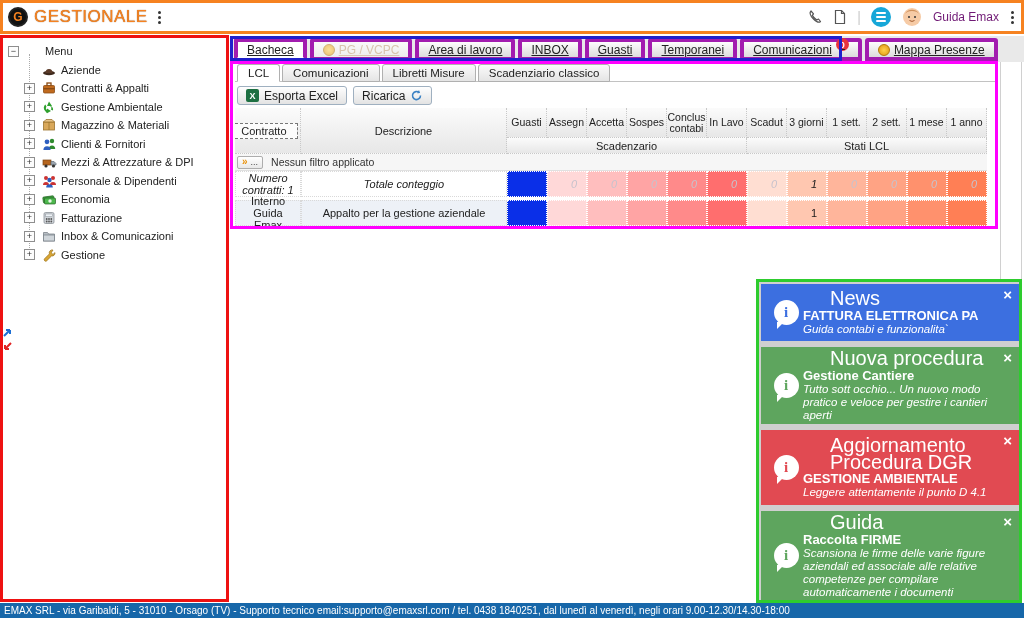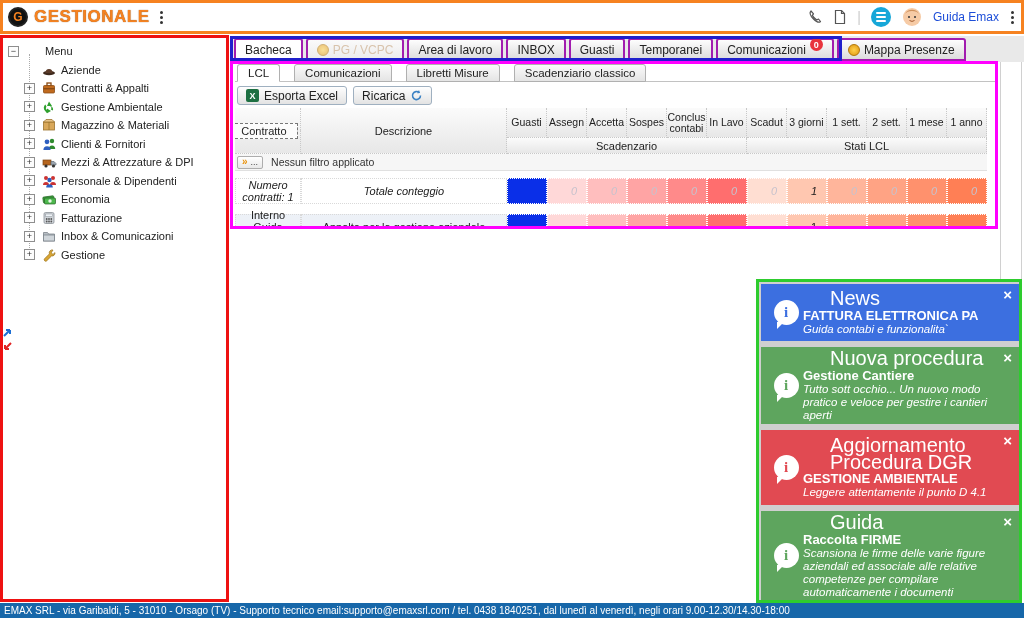--- a/index.html
+++ b/index.html
@@ -8,30 +8,30 @@
 
   
   .anno { position:absolute; border:3px solid #000; pointer-events:none; z-index:50; }
 
   
   #header { position:absolute; left:2px; top:2px; width:1020px; height:30px; background:#fff;
             display:flex; align-items:center; padding:0 8px 0 6px; }
   .logo-mark { width:20px; height:20px; border-radius:50%; background:#111; border:2px solid #222;
                color:#f68220; font-weight:bold; font-size:12px; display:flex; align-items:center;
                justify-content:center; margin-right:6px; }
-  .app-title { color:#f68220; font-weight:bold; font-size:17px; letter-spacing:.5px;
+  .app-title { color:#f68220; font-weight:normal; font-size:17px; letter-spacing:.5px;
                text-shadow:0 0 1px #7a3c00; }
   .vdots { display:flex; flex-direction:column; gap:2px; margin:0 10px; cursor:pointer; }
   .vdots i { width:3px; height:3px; border-radius:50%; background:#333; }
   .hdr-right { margin-left:auto; display:flex; align-items:center; gap:10px; }
   .hdr-sep { color:#ccc; font-size:14px; }
   .emax-logo { width:20px; height:20px; border-radius:50%; background:#17a7d8; display:flex;
                flex-direction:column; justify-content:center; align-items:center; gap:2px; }
   .emax-logo i { width:10px; height:2px; background:#fff; border-radius:1px; }
-  .user-label { font-size:12px; color:#1d4ed8; }
+  .user-label { font-size:12px; color:#701a75; }
 
   
   #sidebar { position:absolute; left:2px; top:36px; width:226px; height:565px; background:#fff;
              overflow:hidden; }
   .tree { position:relative; padding:6px 0 0 6px; font-size:11px; color:#222; }
   .tree-line { position:absolute; left:27px; top:18px; bottom:auto; height:200px; width:0;
                border-left:1px dotted #aaa; }
   .titem { position:relative; display:flex; align-items:center; height:18.5px; cursor:pointer; }
   .tbox { width:11px; height:11px; border:1px solid #8e8e8e; background:#fcfcfc; font-size:9px;
           line-height:9px; text-align:center; color:#333; flex:none; z-index:2; }
@@ -46,35 +46,35 @@
 
   
   #splitter-icons { position:absolute; left:1px; top:326px; z-index:60; display:flex;
                     flex-direction:column; gap:1px; }
 
   
   #tabstrip-bg { position:absolute; left:230px; top:36px; width:794px; height:26px; background:#e9e9e9; }
   #main-tabs { position:absolute; left:232px; top:38px; width:610px; height:23px; background:#e9e9e9;
                display:flex; align-items:stretch; gap:3px; padding:0 2px; z-index:20; }
   .mtab { display:flex; align-items:center; gap:4px; padding:0 9px; font-size:12px; color:#222;
-          border:2px solid #a21caf; border-radius:3px 3px 0 0;
-          background:linear-gradient(#fdfdfd,#dcdcdc); cursor:pointer; white-space:nowrap; }
+          border:4px solid #a21caf; border-radius:3px 3px 0 0;
+          background:linear-gradient(#fdfdfd,#dcdcdc); cursor:pointer; white-space:nowrap;text-decoration:underline; }
   .mtab.active { background:#fff; border-bottom-color:#fff; }
   .mtab.disabled { color:#d8c3ac; background:linear-gradient(#fafafa,#ececec); cursor:default; }
   .coin { width:12px; height:12px; border-radius:50%; background:radial-gradient(#ffd24d,#e0960f);
           border:1px solid #b27708; flex:none; }
   .mtab.disabled .coin { opacity:.55; }
   .badge { min-width:13px; height:13px; border-radius:7px; background:#e8343c; color:#fff;
            font-size:9px; font-weight:bold; display:flex; align-items:center; justify-content:center;
            transform:translateY(-5px); padding:0 2px; }
 
   
   #panel { position:absolute; left:232px; top:62px; width:766px; height:166px; background:#fff;
            padding:2px 3px; overflow:hidden; }
-  .subtabs { display:flex; gap:14px; height:18px; border-bottom:1px solid #c2c2c2; padding-left:2px; }
+  .subtabs { display:flex; gap:2px; height:18px; border-bottom:1px solid #c2c2c2; padding-left:2px; }
   .stab { display:flex; align-items:center; padding:0 10px; font-size:11.5px; color:#222;
           border:1px solid #b0b0b0; border-radius:3px 3px 0 0; cursor:pointer;
           background:linear-gradient(#fafafa,#e4e4e4); margin-bottom:-1px; }
   .stab.active { background:#fff; border-bottom-color:#fff; }
   .toolbar { display:flex; gap:6px; padding:4px 2px 3px 2px; }
   .tbtn { display:flex; align-items:center; gap:5px; height:19px; padding:0 8px; font-size:12px;
           color:#222; border:1px solid #9fb0c0; border-radius:3px; cursor:pointer;
           background:linear-gradient(#fefefe,#e3e3e3); }
   .xls-icon { width:13px; height:13px; background:#1d6f42; border-radius:2px; color:#fff;
               font-size:9px; font-weight:bold; display:flex; align-items:center; justify-content:center; }
@@ -93,21 +93,21 @@
   .th-group { height:16px; width:240px; font-size:11px; }
   .dash-box { border:1px dashed #777; padding:1px 10px; background:#fcfcfc; }
   .sort-caret { font-size:9px; color:#555; margin-left:3px; }
   .filter-row { display:flex; align-items:center; height:17px; background:#f6f6f6;
                 border-bottom:1px solid #e0e0e0; padding-left:2px; gap:8px; }
   .filter-btn { display:flex; align-items:center; gap:3px; height:13px; padding:0 4px;
                 border:1px solid #adadad; background:linear-gradient(#fff,#e8e8e8);
                 border-radius:2px; font-size:9px; color:#444; cursor:pointer; }
   .filter-btn .chev { color:#e8920c; font-weight:bold; font-size:10px; line-height:10px; }
   .filter-text { font-size:10.5px; color:#333; }
-  .drow { display:flex; margin-top:7px; }
+  .drow { display:flex; margin-top:0; }
   .drow .lcell { border:1px dotted #d9d9d9; display:flex; align-items:center; justify-content:center;
                  text-align:center; height:26px; line-height:12px; padding:0 2px; }
   .drow.alt .lcell { background:#edf1f7; }
   .drow .vcell { height:26px; border:1px dotted #fff; text-align:right; padding:6px 9px 0 0;
                  font-size:11px; }
   .drow.calc .lcell, .drow.calc .vcell { font-style:italic; }
   .drow .vcell.zero { color:#c7c2cc; }
   .drow .vcell.one { color:#1a1a1a; }
   .gap-row { height:3px; }
 

